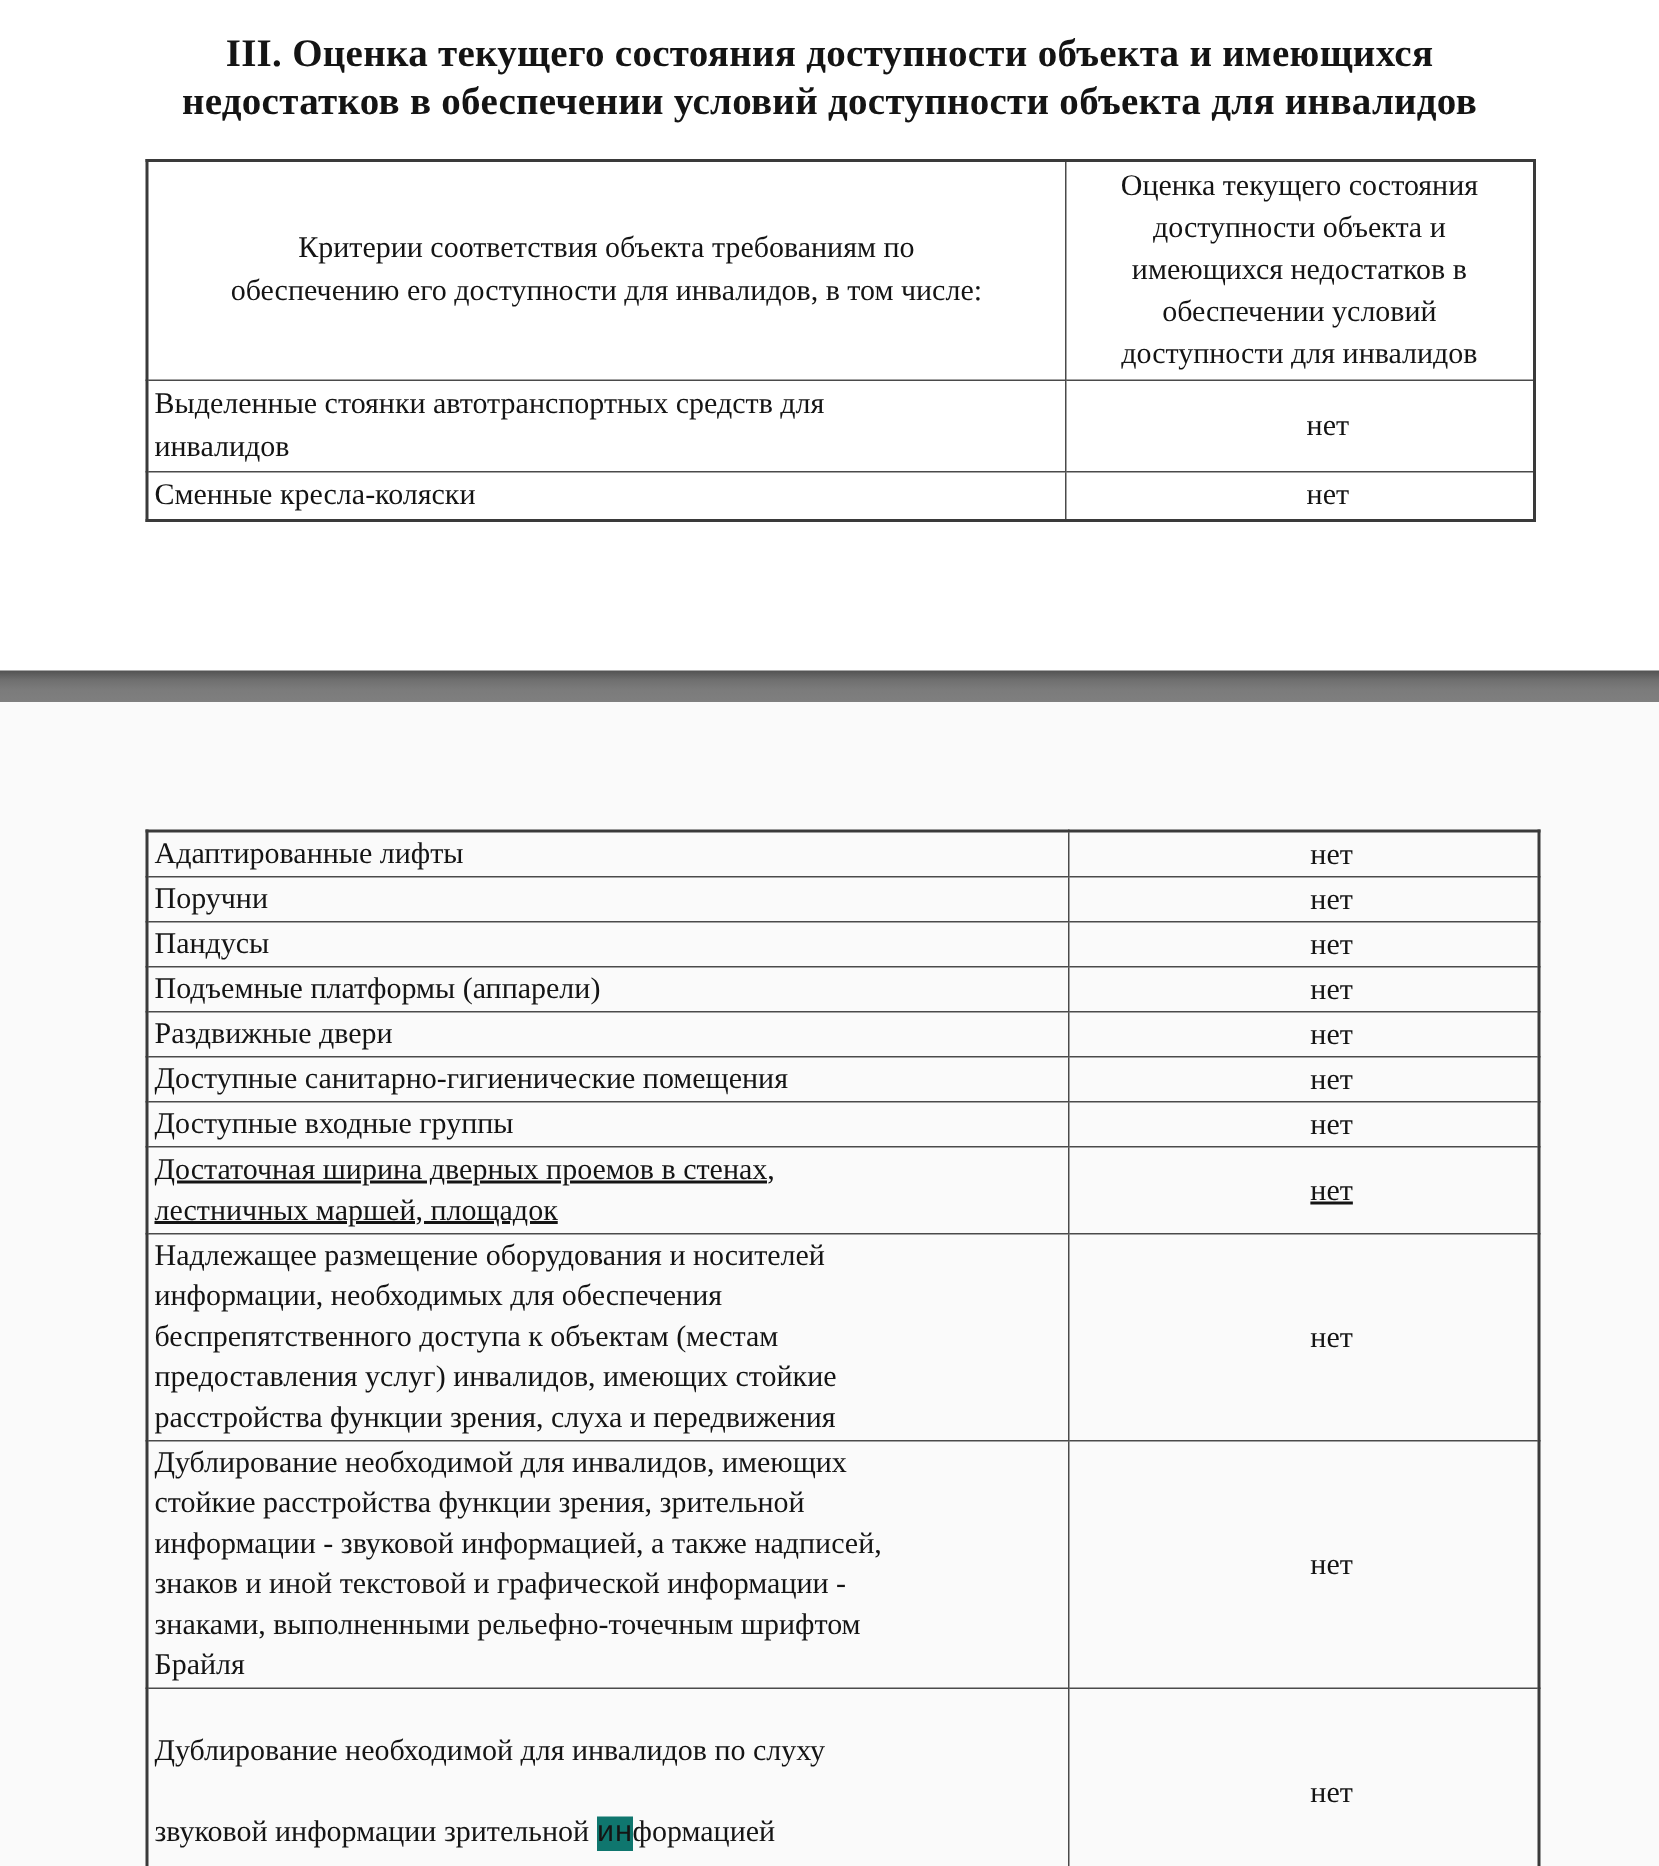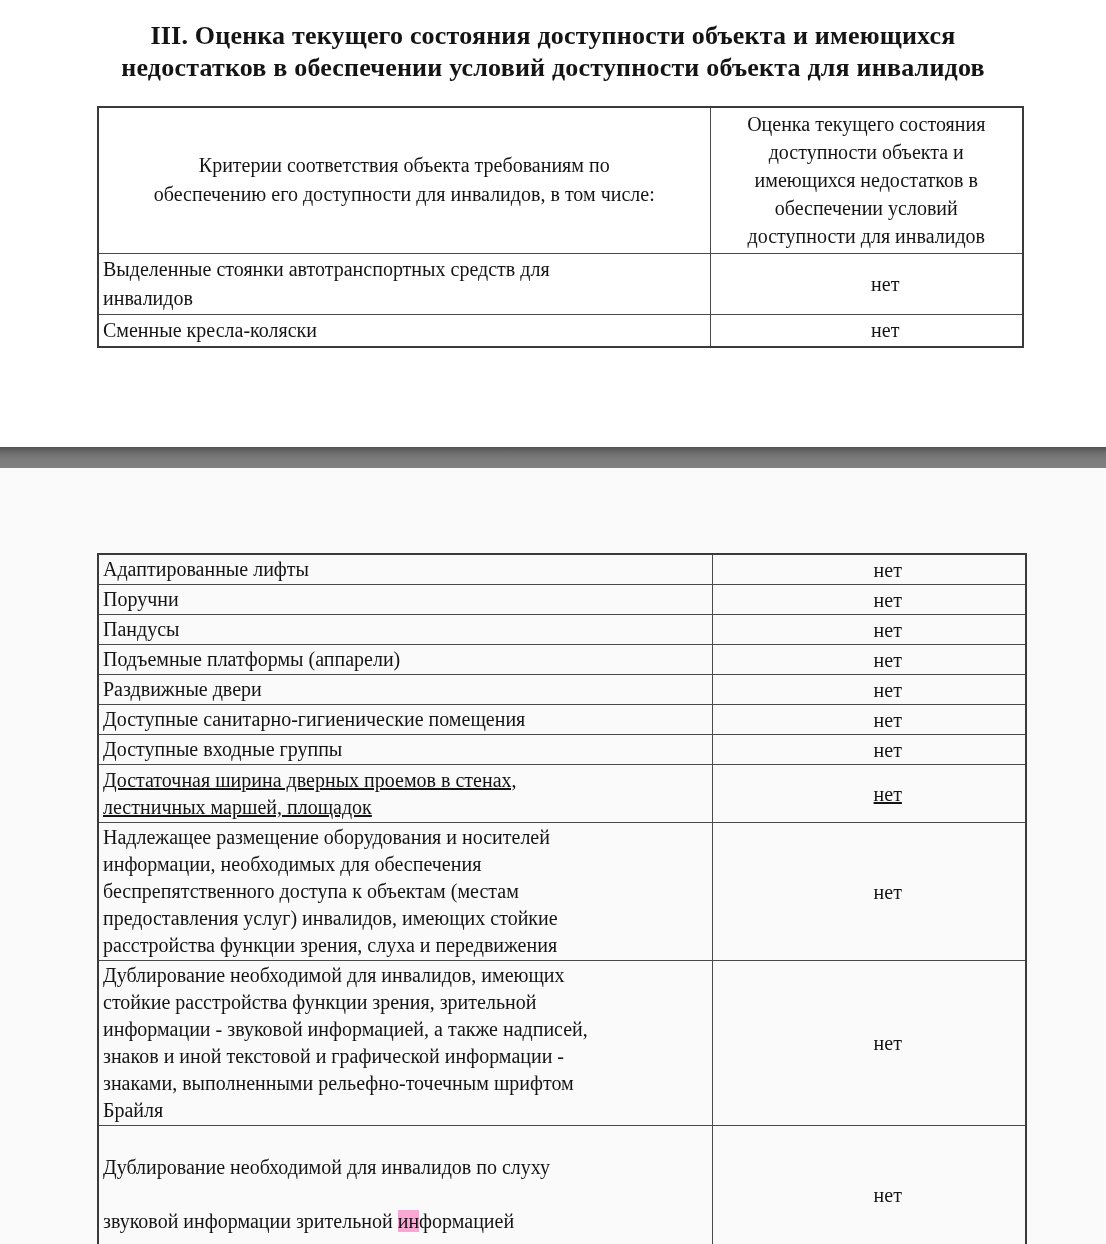--- a/index.html
+++ b/index.html
@@ -75,21 +75,22 @@
   
   .rh29 { height: 29px; }
   .rh30 { height: 30px; font-family: Liberation Serif, serif; }
   .rh58 { height: 58px; text-decoration: underline; }
   .rh135 { height: 135px; }
   .rh160 { height: 160px; }
   .rh57 { height: 57px; }
   .r1-58 { height: 58px; }
   .r1-28 { height: 28px; }
   .hl {
-    background: #f9a8d4;
+    background: #0f766e;
+    font-family: Liberation Mono, monospace;
   }
   .sep-band {
     position: absolute;
     left: 0; top: 447px;
     width: 1106px; height: 21px;
     background: linear-gradient(to bottom, #525252 0%, #6f6f6f 30%, #7b7b7b 60%, #7f7f7f 100%);
   }
 </style>
 </head>
 <body>

